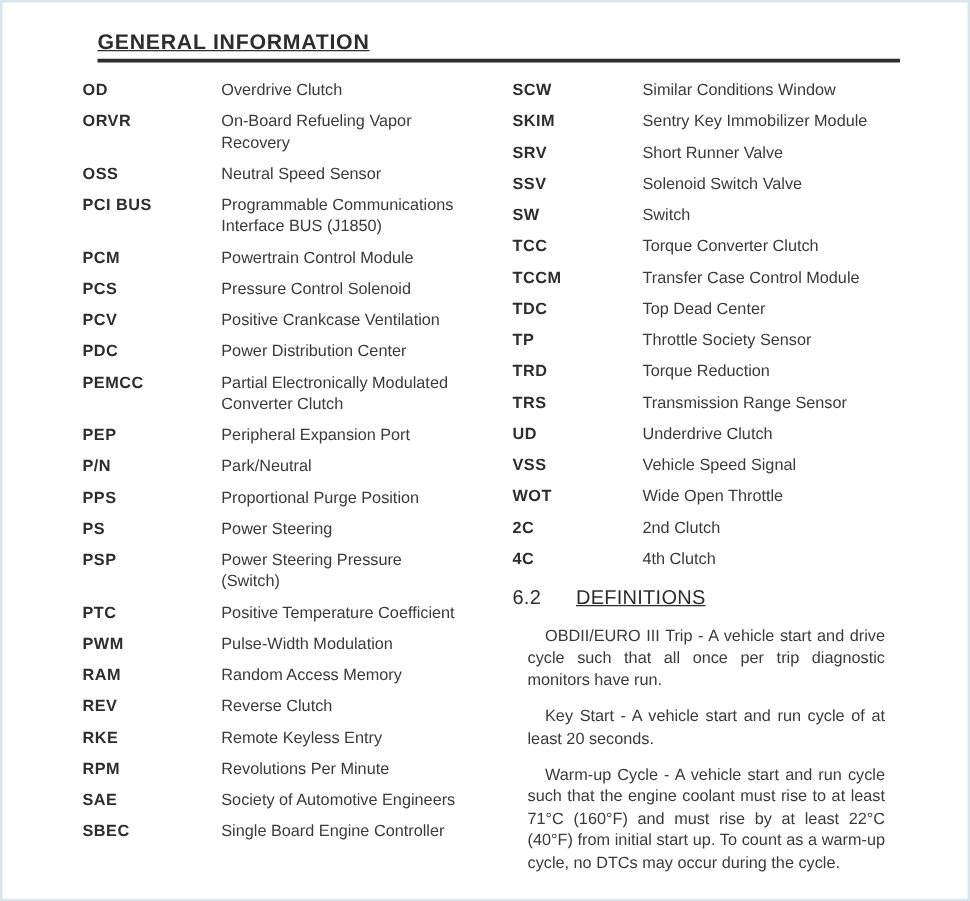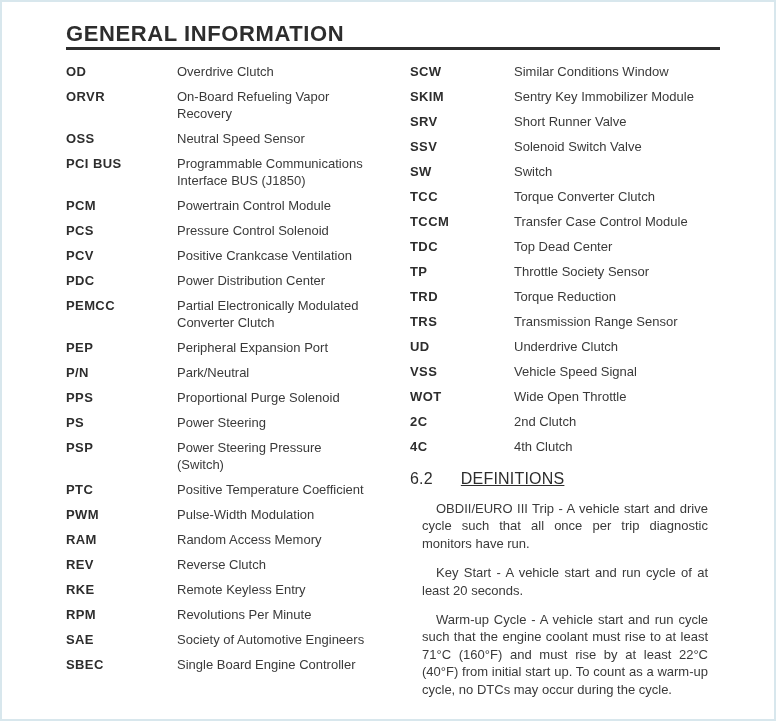--- a/index.html
+++ b/index.html
@@ -17,28 +17,29 @@
     background: var(--bg-color);
     border: 2px solid var(--border-color);
     overflow: hidden;
     font-family: "Liberation Sans", sans-serif;
     color: var(--text-color);
   }
   .page {
     padding: 22px 54px 0 64px;
   }
   .title {
-    margin: 0 0 13px 0;
-    font-size: 22px;
+    margin: 0 0 13px 12px;
+    font-size: 17px;
     font-weight: bold;
     letter-spacing: 0.6px;
     line-height: 20px;
     color: var(--heading-color);
     border-bottom: 3px solid var(--rule-color);
     padding-bottom: 3px;
+    text-decoration: underline;
   }
   .content {
     display: flex;
   }
   .col-left {
     flex: 0 0 344px;
     width: 344px;
   }
   .col-right {
     flex: 1;
@@ -144,21 +145,21 @@
     <span class="def">Peripheral Expansion Port</span>
   </div>
 
   <div class="entry">
     <span class="term">P/N</span>
     <span class="def">Park/Neutral</span>
   </div>
 
   <div class="entry">
     <span class="term">PPS</span>
-    <span class="def">Proportional Purge Solenoid</span>
+    <span class="def">Proportional Purge Position</span>
   </div>
 
   <div class="entry">
     <span class="term">PS</span>
     <span class="def">Power Steering</span>
   </div>
 
   <div class="entry">
     <span class="term">PSP</span>
     <span class="def">Power Steering Pressure (Switch)</span>

